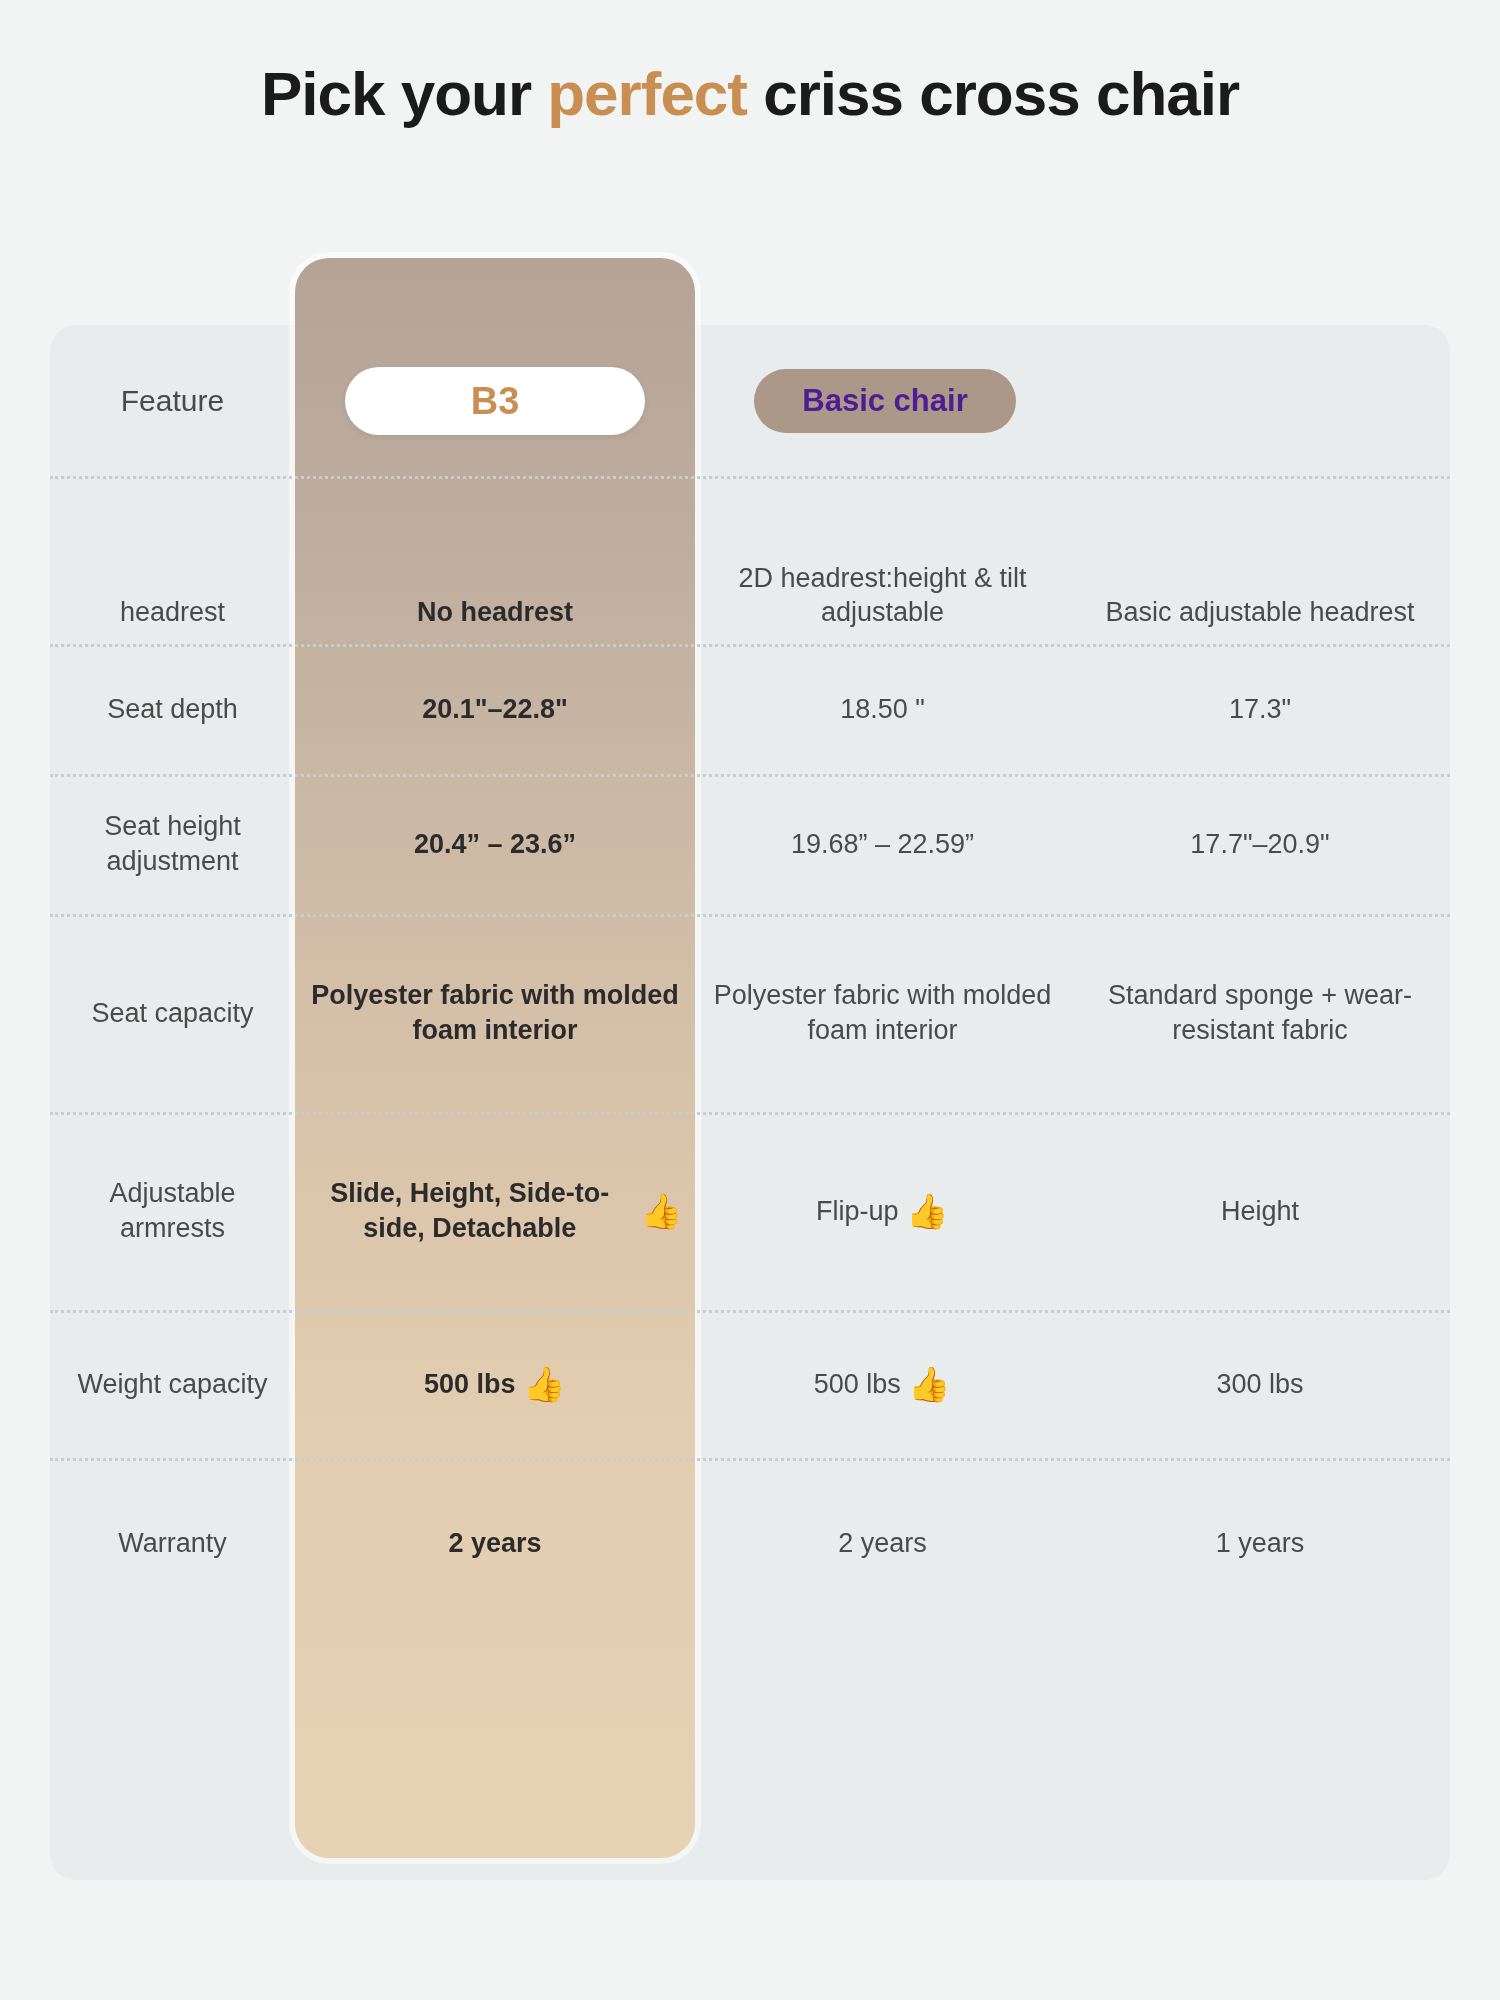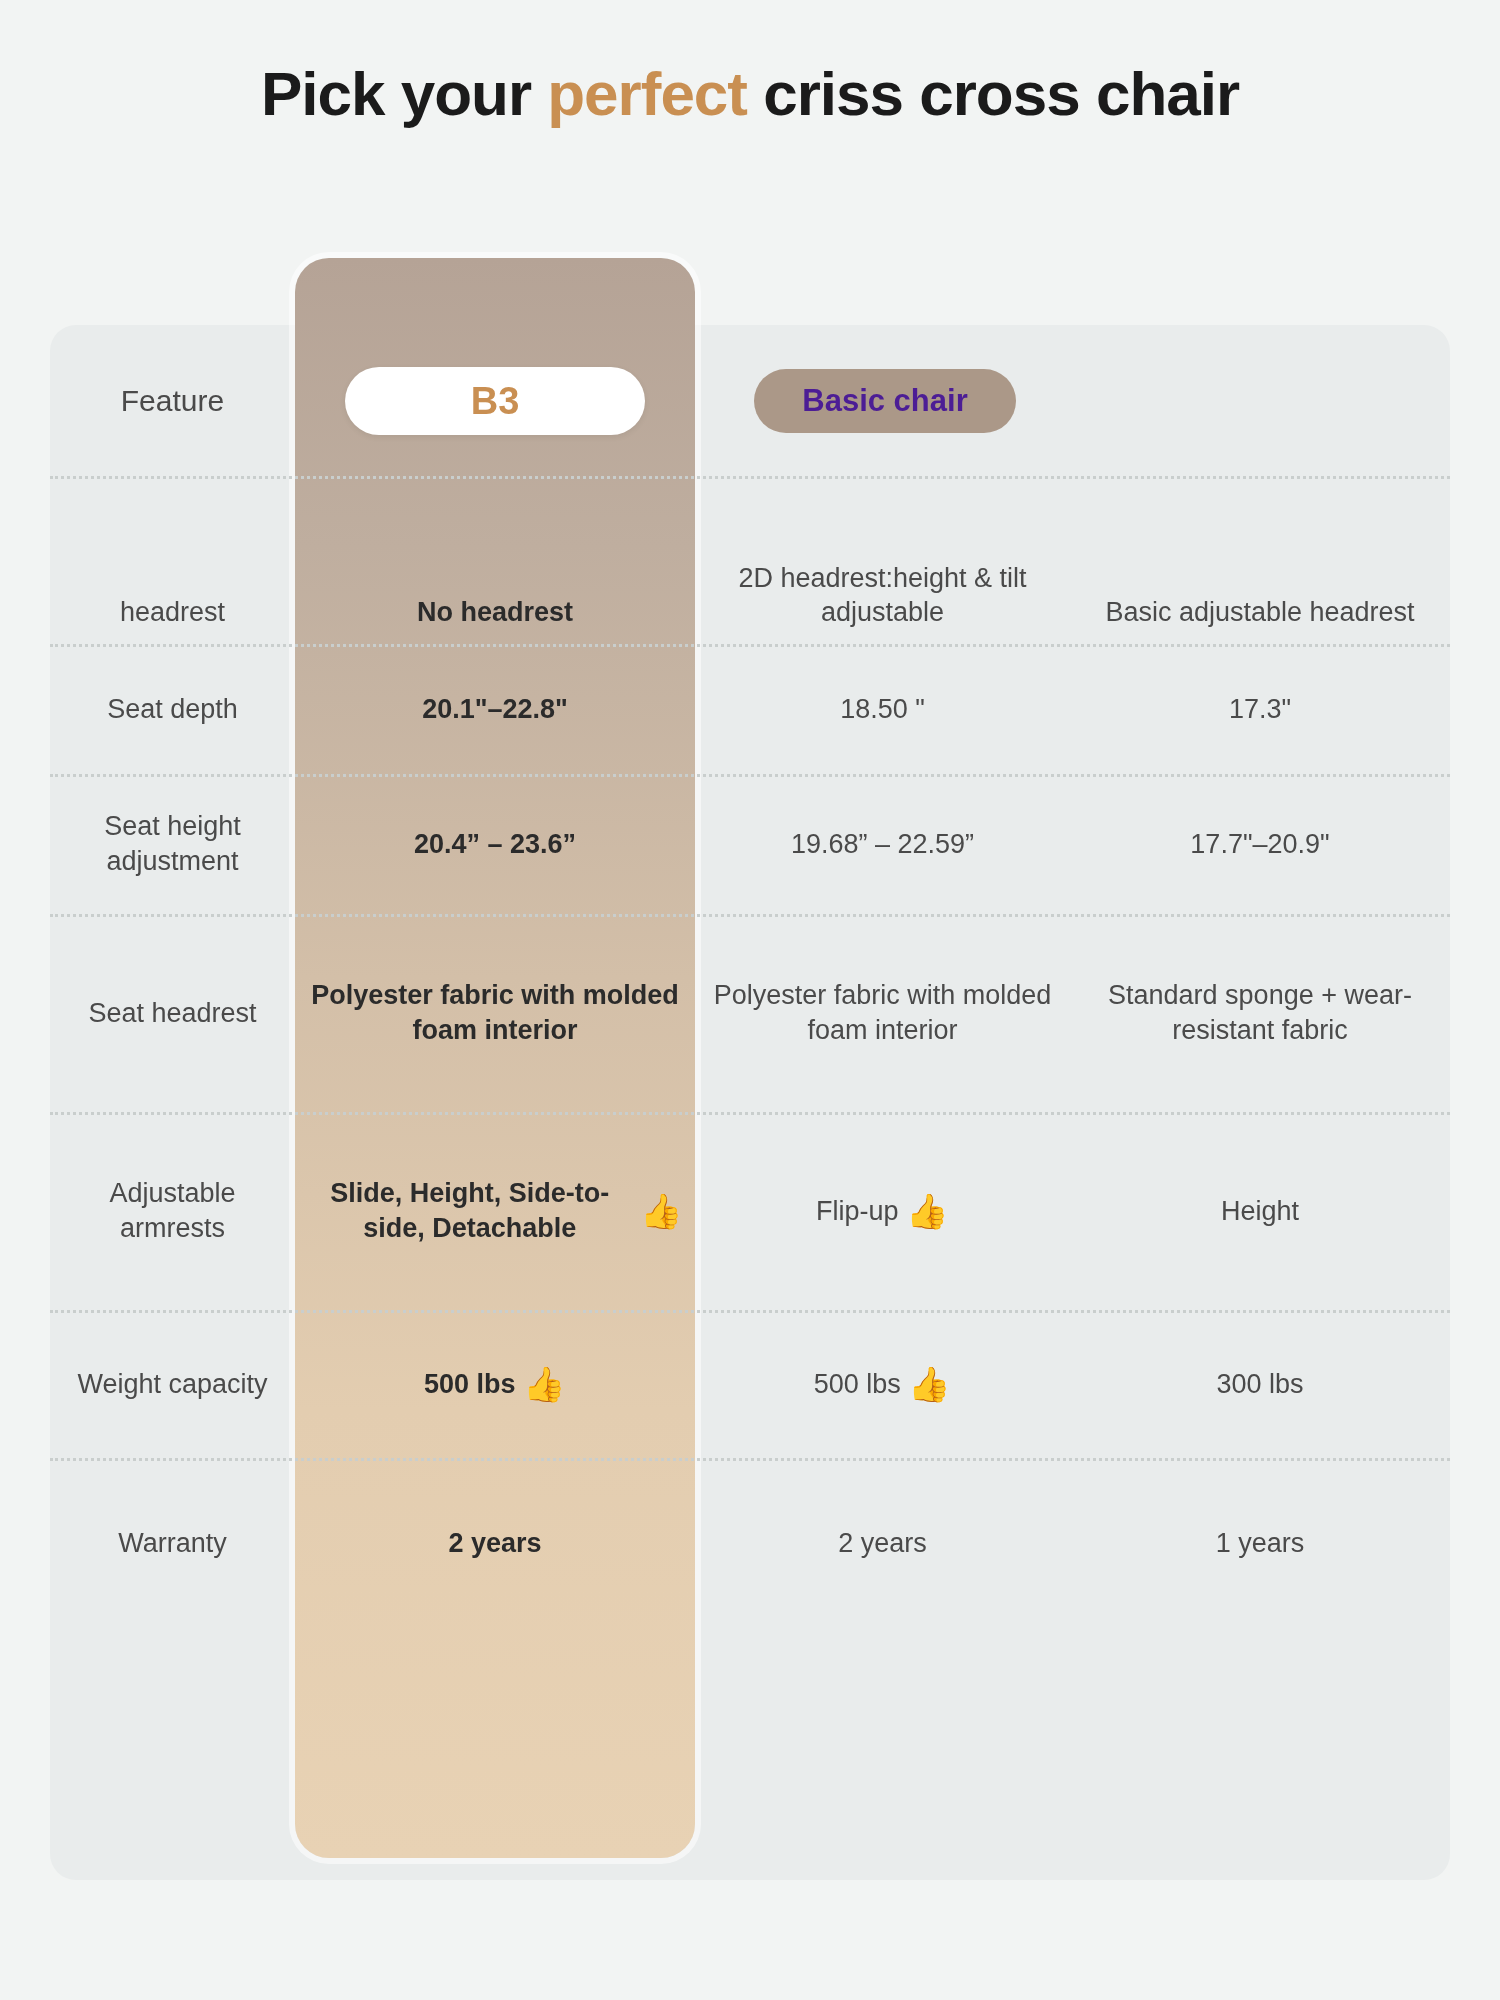--- a/index.html
+++ b/index.html
@@ -180,21 +180,21 @@
   </div>
 
   <div class="row r5">
     <div class="cell c-feature">Seat height adjustment</div>
     <div class="cell c-b3">20.4” – 23.6”</div>
     <div class="cell c-b1">19.68” – 22.59”</div>
     <div class="cell c-basic">17.7"–20.9"</div>
   </div>
 
   <div class="row r6">
-    <div class="cell c-feature">Seat headrest</div>
+    <div class="cell c-feature">Seat capacity</div>
     <div class="cell c-b3">Polyester fabric with molded foam interior</div>
     <div class="cell c-b1">Polyester fabric with molded foam interior</div>
     <div class="cell c-basic">Standard sponge + wear-resistant fabric</div>
   </div>
 
   <div class="row r7">
     <div class="cell c-feature">Adjustable armrests</div>
     <div class="cell c-b3">
       <span class="inline-val">
         <span>Slide, Height, Side-to-side, Detachable</span>

